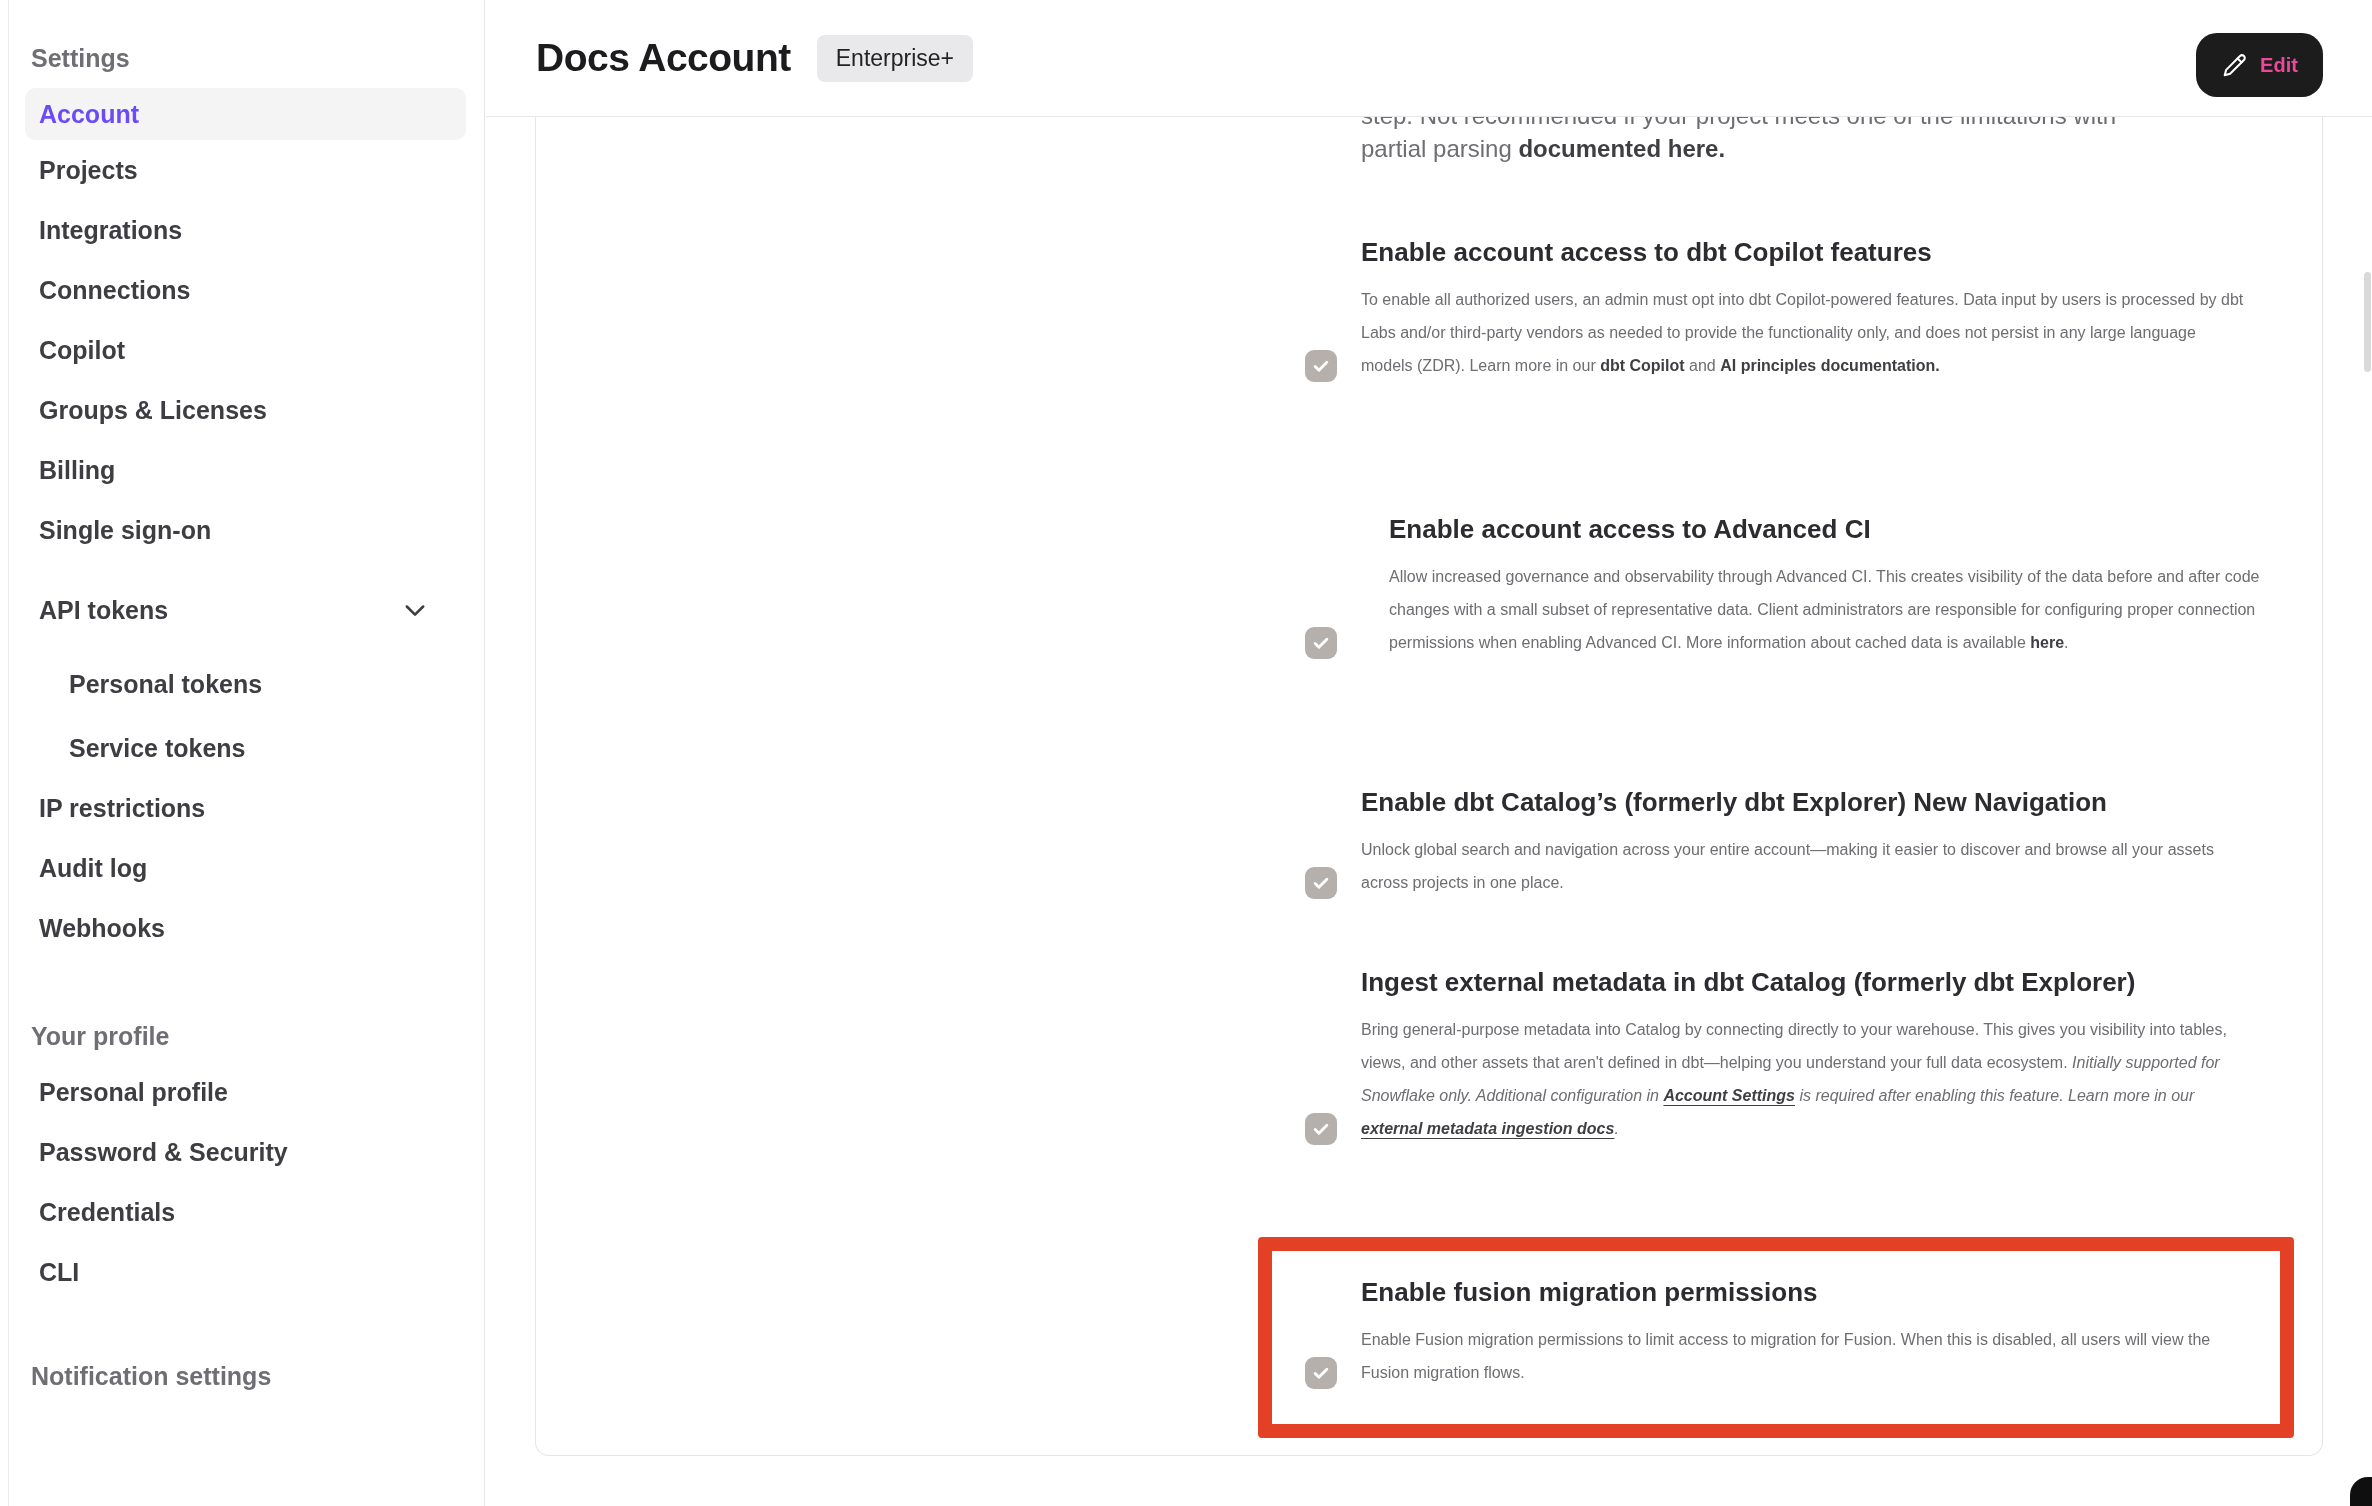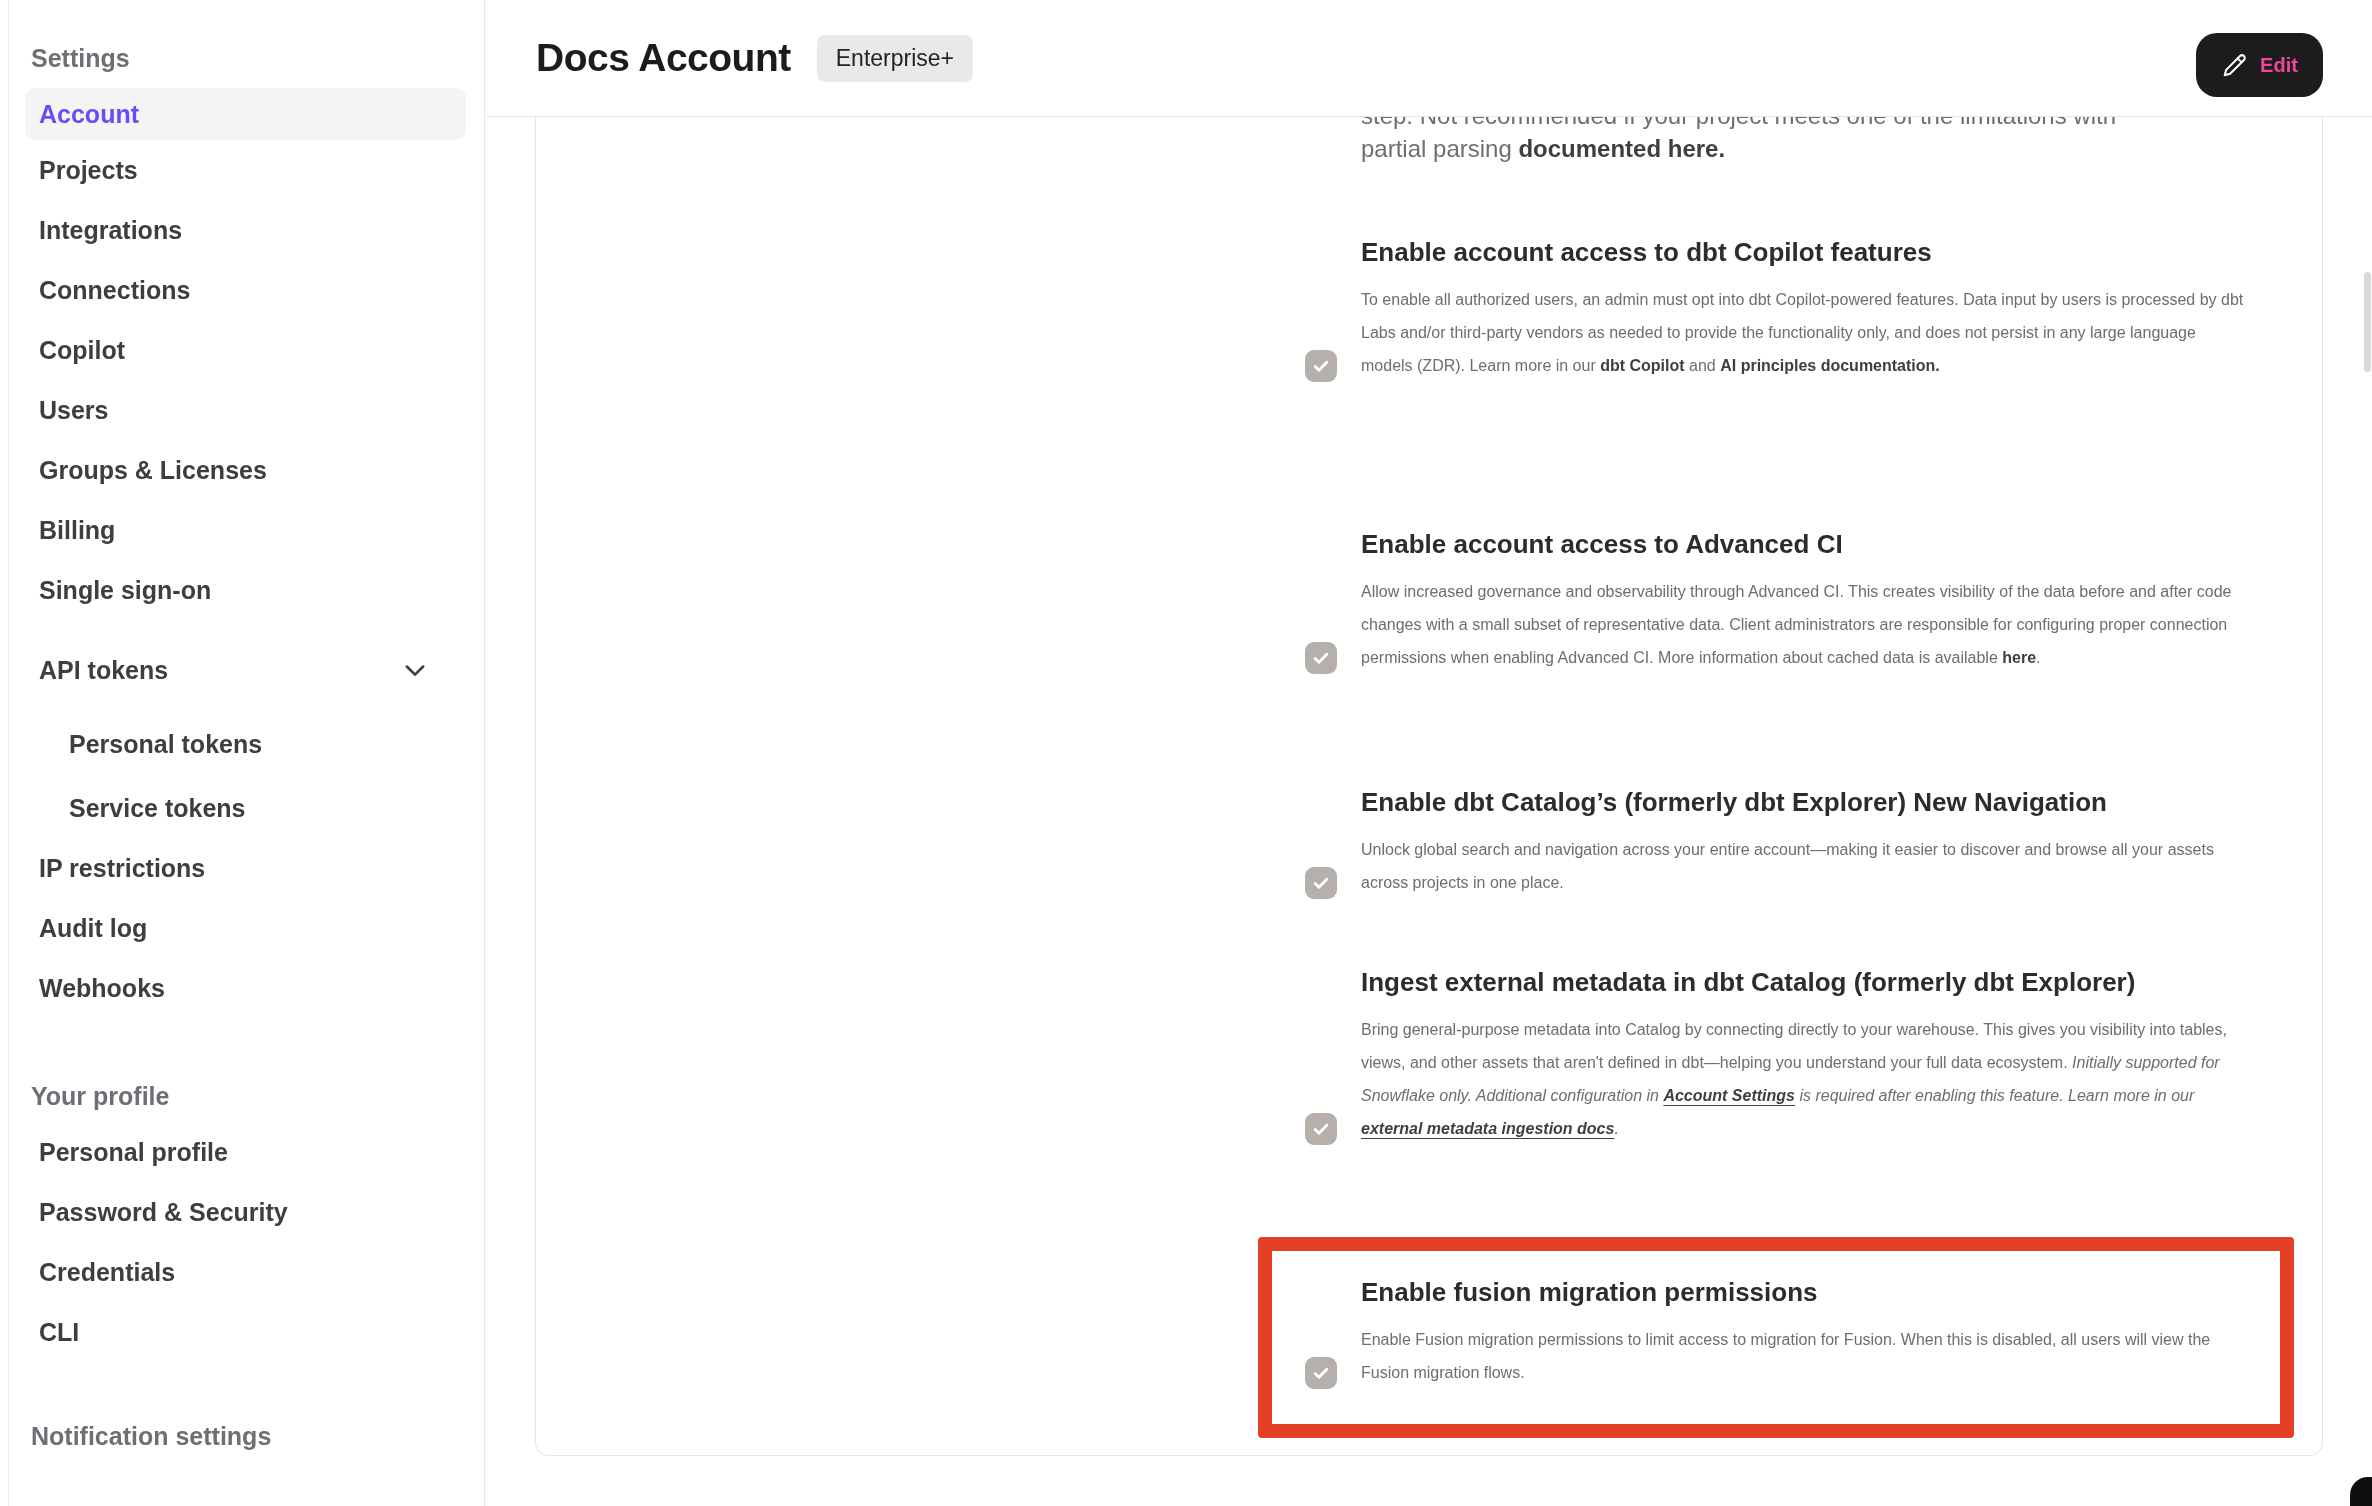--- a/index.html
+++ b/index.html
@@ -64,21 +64,21 @@
     border-radius:0 0 14px 14px; overflow:hidden;
   }
   .partial {
     position:absolute; left:825px; top:-18px; width:890px;
     font-size:24px; line-height:33px; color:#6d6d72;
   }
   .setting {
     position:absolute; left:769px; display:flex; align-items:flex-end;
   }
   .setting.s1 { top:118px; }
-  .setting.s2 { top:410px; }
+  .setting.s2 { top:395px;gap:28px; }
   .setting.s3 { top:668px; }
   .setting.s4 { top:848px; }
   .setting.s5 { top:1158px; }
   .checkbox {
     width:32px; height:32px; border-radius:9px; background:#b5b0ac; flex:0 0 auto;
     display:flex; align-items:center; justify-content:center; margin-top:2px; cursor:pointer;
   }
   .checkbox svg { width:20px; height:20px; }
   .set-col { margin-left:24px; width:890px; }
   .set-title { font-size:26px; font-weight:700; color:#2c2c30; line-height:34px; }
@@ -107,21 +107,20 @@
 <body>
 
 <aside class="sidebar">
   <div class="sb-header settings">Settings</div>
 
   <div class="nav-item active">Account</div>
   <div class="nav-item">Projects</div>
   <div class="nav-item">Integrations</div>
   <div class="nav-item">Connections</div>
   <div class="nav-item">Copilot</div>
-  <div class="nav-item">Users</div>
   <div class="nav-item">Groups &amp; Licenses</div>
   <div class="nav-item">Billing</div>
   <div class="nav-item">Single sign-on</div>
 
   <div class="nav-item expandable">
     <span>API tokens</span>
     <svg class="chev" viewBox="0 0 24 24" fill="none" stroke="#3d3d42" stroke-width="2.2" stroke-linecap="round" stroke-linejoin="round">
         <polyline points="5 9 12 16 19 9"></polyline>
       </svg>
   </div>

